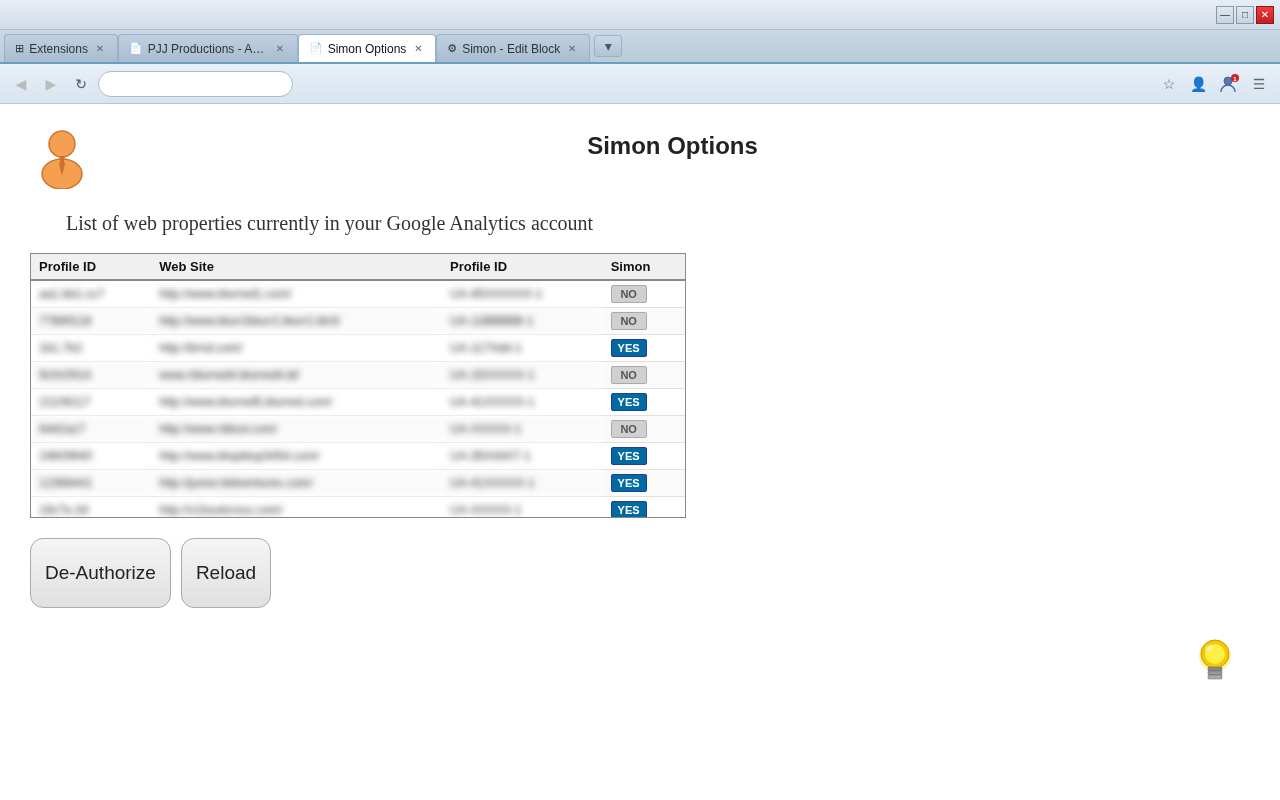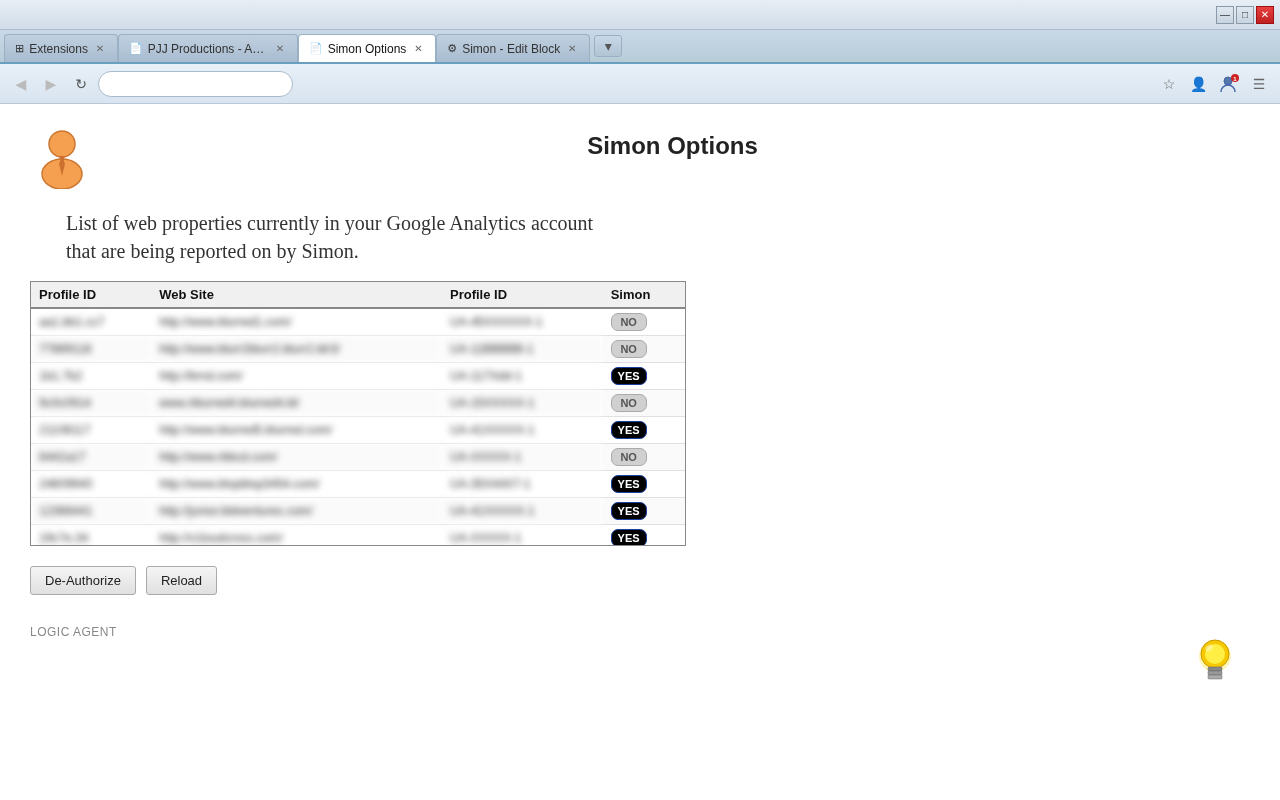--- a/index.html
+++ b/index.html
@@ -199,47 +199,47 @@
       filter: blur(3px);
       user-select: none;
       color: #666;
     }
 
     .toggle-btn {
       display: inline-block;
       padding: 2px 5px;
       font-size: 11px;
       font-weight: bold;
-      border-radius: 7px;
+      border-radius: 2px;
       min-width: 36px;
       text-align: center;
     }
     .toggle-yes {
-      background: #000000;
+      background: #0369a1;
       color: white;
       border: 1px solid #1a3fa0;
     }
     .toggle-no {
       background: #d0d0d0;
       color: #555;
       border: 1px solid #aaa;
     }
 
     
     .button-row {
       display: flex;
       gap: 10px;
       margin-bottom: 30px;
     }
     .action-btn {
-      padding: 6px 14px;
-      font-size: 13px;
+      padding: 23px 14px;
+      font-size: 19px;
       border: 1px solid #aaa;
       background: linear-gradient(to bottom, #f5f5f5, #e0e0e0);
-      border-radius: 3px;
+      border-radius: 13px;
       cursor: pointer;
       color: #222;
     }
 
     
     .lightbulb {
       position: absolute;
       right: 40px;
       bottom: 100px;
       font-size: 40px;
@@ -337,21 +337,20 @@
       <polygon points="29,32 35,32 33,38 31,38" fill="#cc7030"></polygon>
     </svg>
 
     <div class="page-title-area">
       <h1 class="page-title">Simon Options</h1>
     </div>
   </div>
 
   <p class="description">
     <span>List of web properties currently in your Google Analytics account</span><br>
-    <span>that are being reported on by Simon.</span>
   </p>
 
   <div class="data-table-wrapper">
     <table class="data-table">
       <thead>
         <tr>
           <th>Profile ID</th>
           <th>Web Site</th>
           <th>Profile ID</th>
           <th>Simon</th>
@@ -431,14 +430,13 @@
       <ellipse cx="25" cy="20" rx="10" ry="10" fill="#ffee44"></ellipse>
 
       <rect x="18" y="33" width="14" height="4" rx="1" fill="#888" stroke="#666" stroke-width="0.5"></rect>
       <rect x="18" y="37" width="14" height="4" rx="1" fill="#999" stroke="#666" stroke-width="0.5"></rect>
       <rect x="18" y="41" width="14" height="4" rx="1" fill="#aaa" stroke="#666" stroke-width="0.5"></rect>
 
       <ellipse cx="19" cy="14" rx="4" ry="3" fill="white" opacity="0.4" transform="rotate(-30 19 14)"></ellipse>
     </svg>
   </div>
 
-  <div class="footer-text">LOGIC AGENT</div>
 </div>
 
 </body></html>

